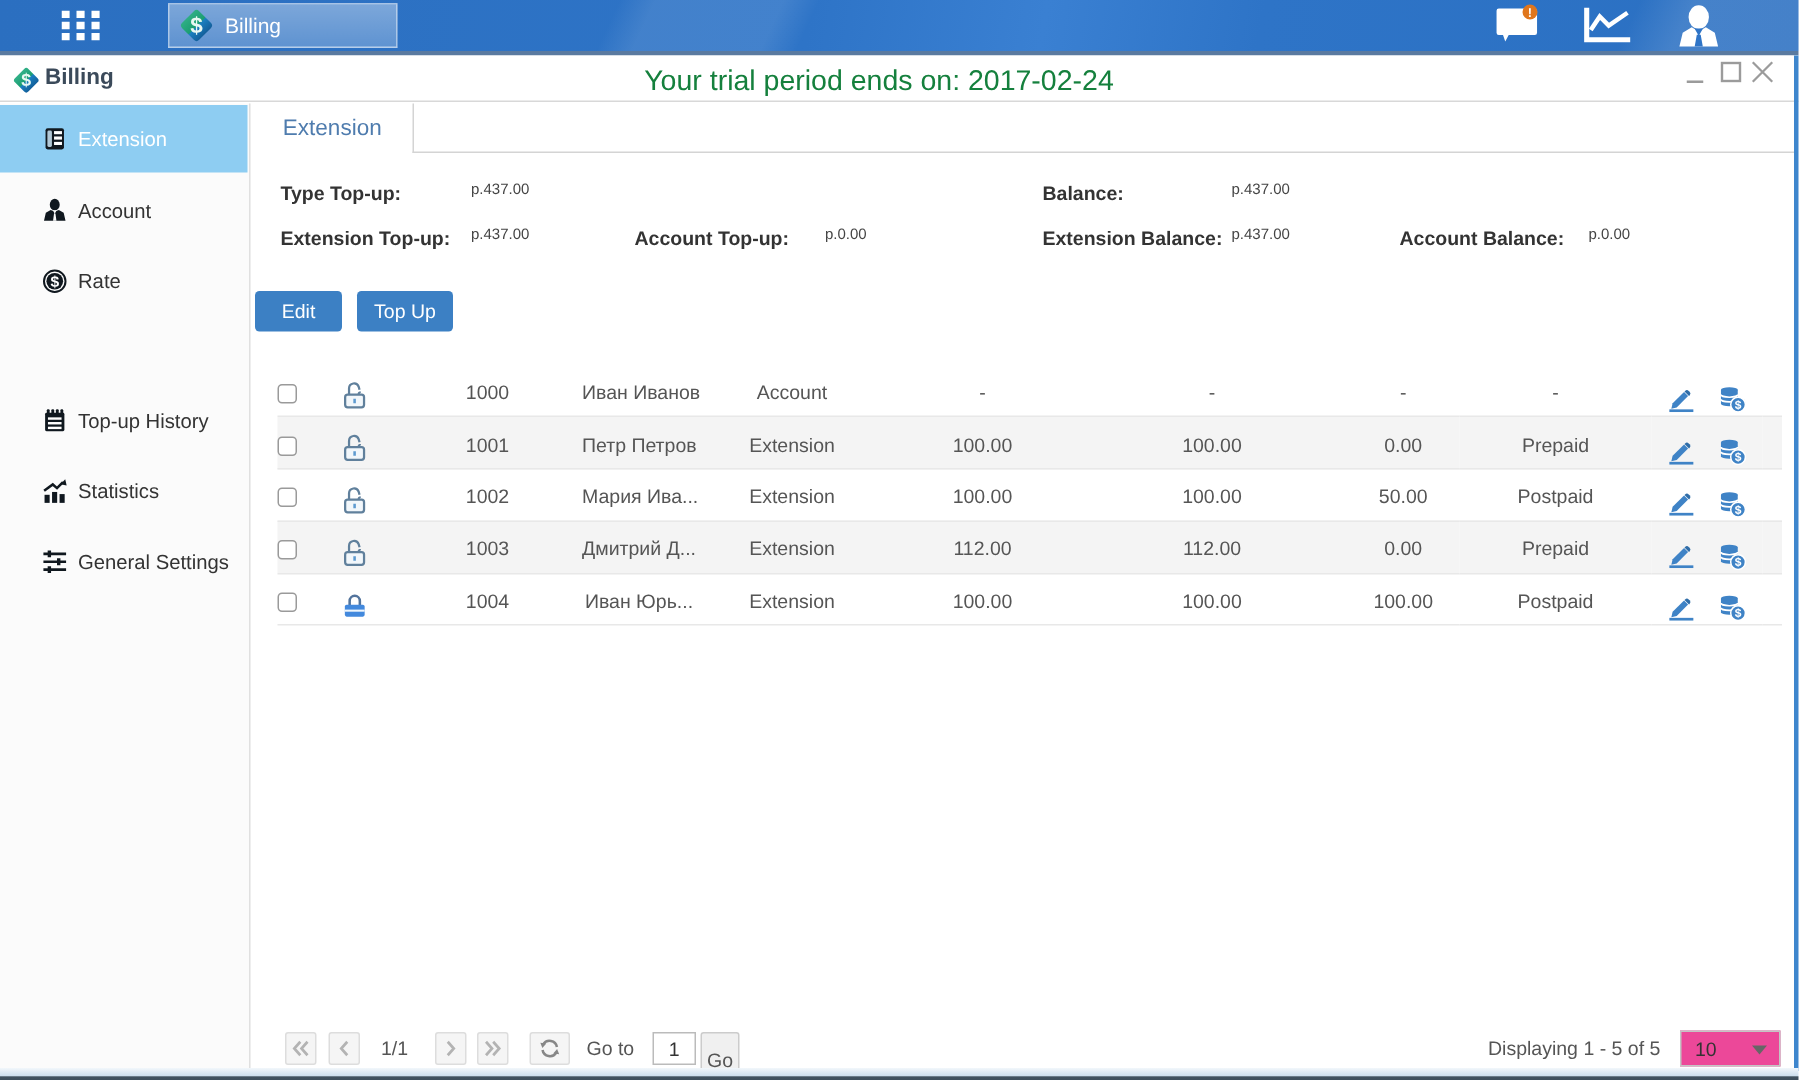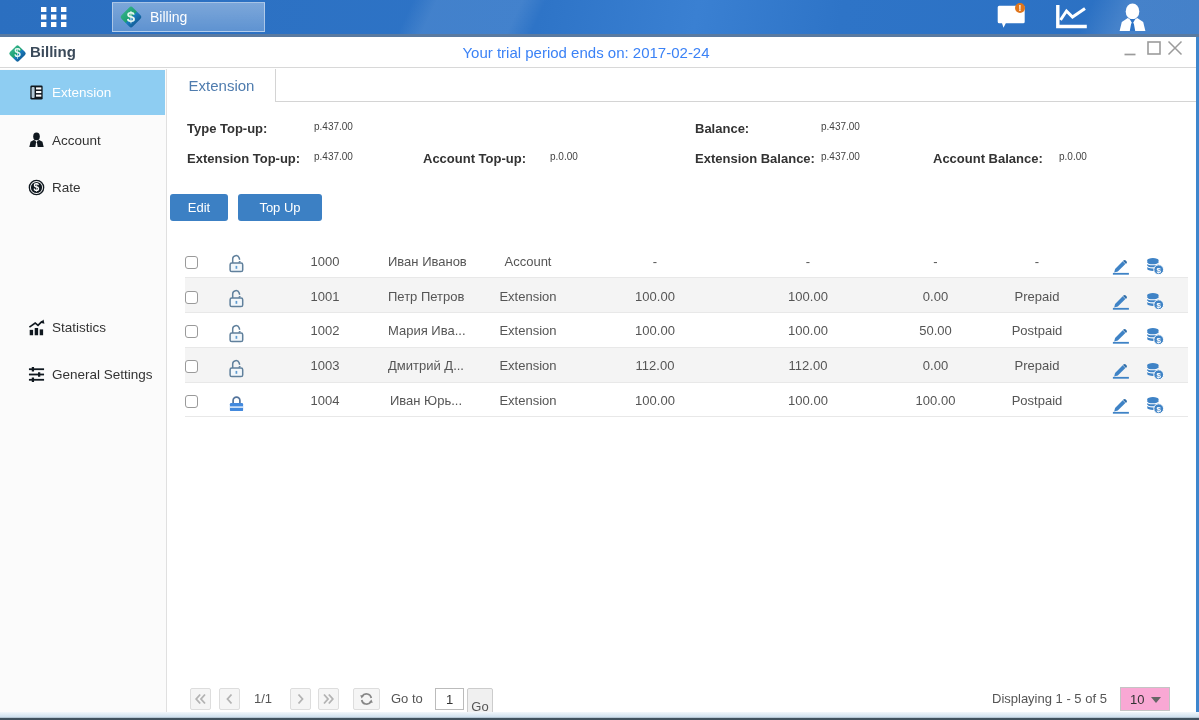--- a/index.html
+++ b/index.html
@@ -13,21 +13,21 @@
       linear-gradient(100deg,#2b6fc0 0%, #2e74c7 45%, #3a80d2 58%, #2e74c7 70%, #2b70c2 100%); }
   #gridicon { position:absolute; left:41px; top:7px; width:26px; height:20px; }
   #taskitem { position:absolute; left:112px; top:2px; width:153px; height:30px;
     background:linear-gradient(180deg, rgba(255,255,255,0.38), rgba(255,255,255,0.24));
     border:1px solid rgba(255,255,255,0.45); display:flex; align-items:center; }
   #taskitem .txt { color:#fff; font-size:14px; margin-left:7px; }
   #topstrip { position:absolute; left:0; top:34px; width:1199px; height:3px; background:#5a7aa0; }
   
   #titlebar { position:absolute; left:0; top:37px; width:1199px; height:31px; background:#fff; border-bottom:1px solid #d8d8d8; }
   #titlebar .name { position:absolute; left:30px; top:6px; font-size:15px; font-weight:bold; color:#3b4a5a; }
-  #trial { position:absolute; left:0; top:7px; width:1172px; text-align:center; font-size:15px; color:#3b82f6; }
+  #trial { position:absolute; left:0; top:7px; width:1172px; text-align:center; font-size:19px; color:#15803d; }
   
   #sidebar { position:absolute; left:0; top:69px; width:167px; height:643px; background:#fbfbfb; border-right:1px solid #e0e0e0; }
   .sitem { position:absolute; left:0; width:165px; height:46px; display:flex; align-items:center; font-size:13.5px; color:#333; }
   .sitem .ic { position:absolute; left:28px; width:17px; height:17px; }
   .sitem .lbl { position:absolute; left:52px; }
   .sitem.sel { background:#8ecdf2; color:#fff; }
   
   #content { position:absolute; left:168px; top:69px; width:1028px; height:643px; background:#fff; }
   #tabstrip { position:absolute; left:0; top:0; width:1028px; height:33px; }
   #tabline { position:absolute; left:107px; top:32px; width:921px; height:1px; background:#d4d4d4; }
@@ -45,21 +45,21 @@
   .cb { display:inline-block; width:13px; height:13px; border:1px solid #9a9a9a; border-radius:3px; background:#fff; vertical-align:middle; }
   
   #pager { position:absolute; left:0; top:618px; width:1028px; height:25px; }
   .pbtn { position:absolute; top:1px; width:21px; height:22px; background:#f5f5f5; border:1px solid #ddd; border-radius:2px;
           display:flex; align-items:center; justify-content:center; color:#b8b8b8; font-size:13px; }
   .ptext { position:absolute; font-size:13px; color:#555; top:4px; }
   #goinput { position:absolute; left:267px; top:1px; width:29px; height:22px; border:1px solid #bbb; text-align:center; font-size:13px; color:#333;
              display:flex; align-items:center; justify-content:center; }
   #gobtn { position:absolute; left:299px; top:1px; width:26px; height:36px; background:#f0f0f0; border:1px solid #ccc; border-radius:2px;
            display:flex; align-items:center; justify-content:center; color:#555; font-size:13px; }
-  #pagesize { position:absolute; left:952px; top:0; width:50px; height:24px; border:1px solid #c4c4c4; background:#f9a8d4; }
+  #pagesize { position:absolute; left:952px; top:0; width:67px; height:24px; border:1px solid #c4c4c4; background:#ec4899; }
   #pagesize .num { position:absolute; left:9px; top:4px; font-size:13px; color:#333; }
   #pagesize .arr { position:absolute; right:8px; top:9px; width:0; height:0; border-left:5px solid transparent; border-right:5px solid transparent; border-top:6px solid #666; }
   
   #rightborder { position:absolute; left:1196px; top:37px; width:3px; height:677px; background:#3e86cd; }
   #bottombar { position:absolute; left:0; top:712px; width:1199px; height:8px; background:linear-gradient(180deg,#f2f7fb 0%, #cfe0ee 62%, #cfe0ee 68%, #41525f 72%, #3f505d 100%); }
   .lock-open, .lock-closed, .ops-ic { display:inline-block; vertical-align:middle; }
 </style>
 
 </head>
 <body>
@@ -157,20 +157,35 @@
     <span class="lbl">Account</span>
   </div>
   <div class="sitem" style="top:95px;">
     <svg class="ic" viewBox="0 0 18 18">
       <circle cx="9" cy="9" r="7.6" fill="none" stroke="#10181f" stroke-width="1.4"></circle>
       <circle cx="9" cy="9" r="5.9" fill="#10181f"></circle>
       <text x="9" y="13" text-anchor="middle" font-size="11" font-weight="bold" fill="#ffffff" font-family="Liberation Sans">$</text>
     </svg>
     <span class="lbl">Rate</span>
   </div>
+  <div class="sitem" style="top:188px;">
+    <svg class="ic" viewBox="0 0 18 18">
+        <g fill="#10181f">
+      <rect x="2.2" y="3.4" width="13.6" height="13" rx="1"></rect>
+      <rect x="3.4" y="0.8" width="2" height="4.4" rx="0.8"></rect>
+          <rect x="6.6" y="0.8" width="2" height="4.4" rx="0.8"></rect>
+      <rect x="9.8" y="0.8" width="2" height="4.4" rx="0.8"></rect>
+          <rect x="13" y="0.8" width="2" height="4.4" rx="0.8"></rect>
+      <rect x="4.2" y="6.6" width="9.6" height="1.7" fill="#ffffff"></rect>
+      <rect x="4.2" y="9.9" width="9.6" height="1.7" fill="#ffffff"></rect>
+      <rect x="4.2" y="13.2" width="9.6" height="1.7" fill="#ffffff"></rect>
+    </g>
+      </svg>
+    <span class="lbl">Top-up History</span>
+  </div>
   <div class="sitem" style="top:235px;">
     <svg class="ic" viewBox="0 0 18 18">
         <g fill="#10181f">
       <rect x="1.8" y="11.5" width="3.6" height="5.7"></rect>
       <rect x="7.1" y="9.5" width="3.6" height="7.7"></rect>
       <rect x="12.4" y="11" width="3.6" height="6.2"></rect>
       <path d="M1.5 8.6 L7.6 4.2 L10.6 6.8 L14.8 2.6" stroke="#10181f" stroke-width="1.8" fill="none"></path>
       <path d="M16.4 0.6 l1 4.4 -4.4 -0.9 z"></path>
     </g>
       </svg>
@@ -201,21 +216,21 @@
   <div class="stat-value" style="left:653px; top:52px;">p.437.00</div>
   <div class="stat-label" style="left:19px; top:82px;">Extension Top-up:</div>
   <div class="stat-value" style="left:146px; top:82px;">p.437.00</div>
   <div class="stat-label" style="left:255px; top:82px;">Account Top-up:</div>
   <div class="stat-value" style="left:382px; top:82px;">p.0.00</div>
   <div class="stat-label" style="left:527px; top:82px;">Extension Balance:</div>
   <div class="stat-value" style="left:653px; top:82px;">p.437.00</div>
   <div class="stat-label" style="left:765px; top:82px;">Account Balance:</div>
   <div class="stat-value" style="left:891px; top:82px;">p.0.00</div>
   <div class="btn" style="left:2px; width:58px;">Edit</div>
-  <div class="btn" style="left:70px; width:84px;">Top Up</div>
+  <div class="btn" style="left:70px; width:64px;">Top Up</div>
 
   <table id="tbl">
     <colgroup>
       <col style="width:25px">
         <col style="width:52px">
         <col style="width:126px">
         <col style="width:76px">
       <col style="width:128px">
         <col style="width:126px">
         <col style="width:180px">

